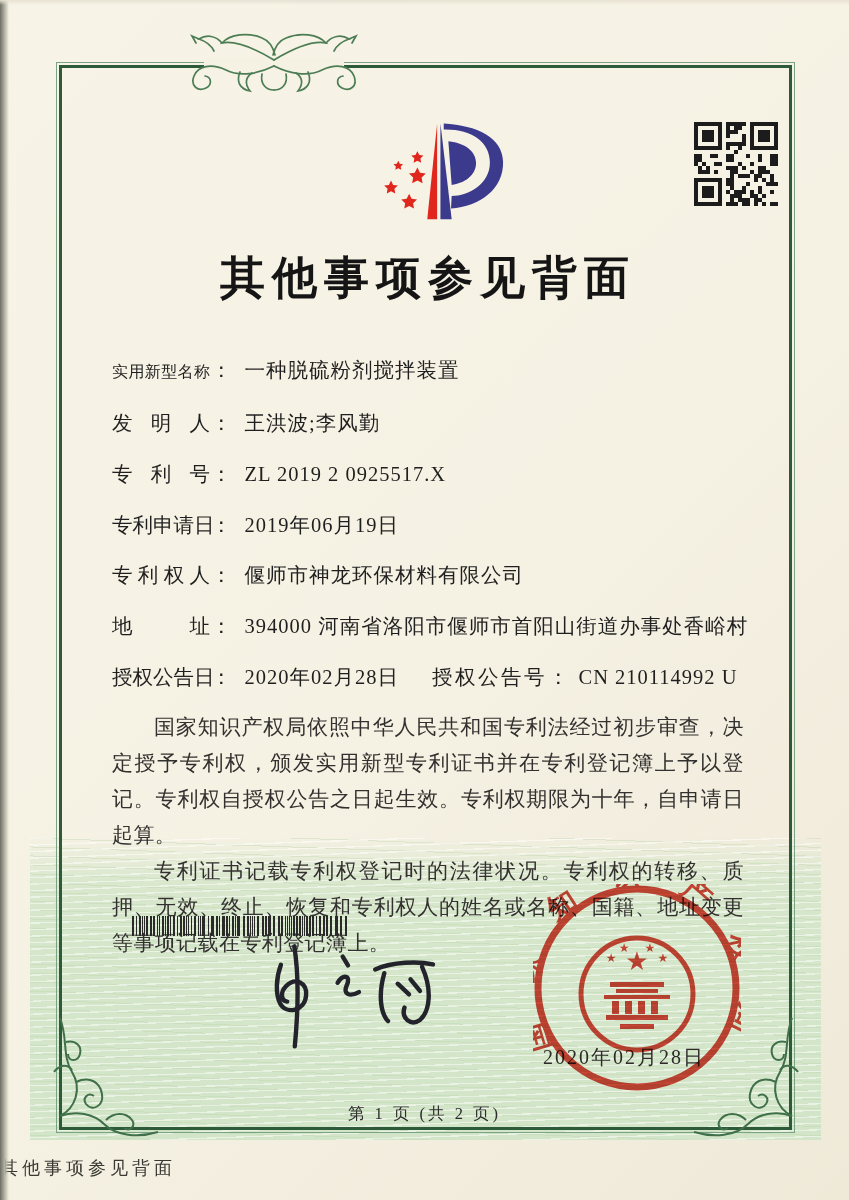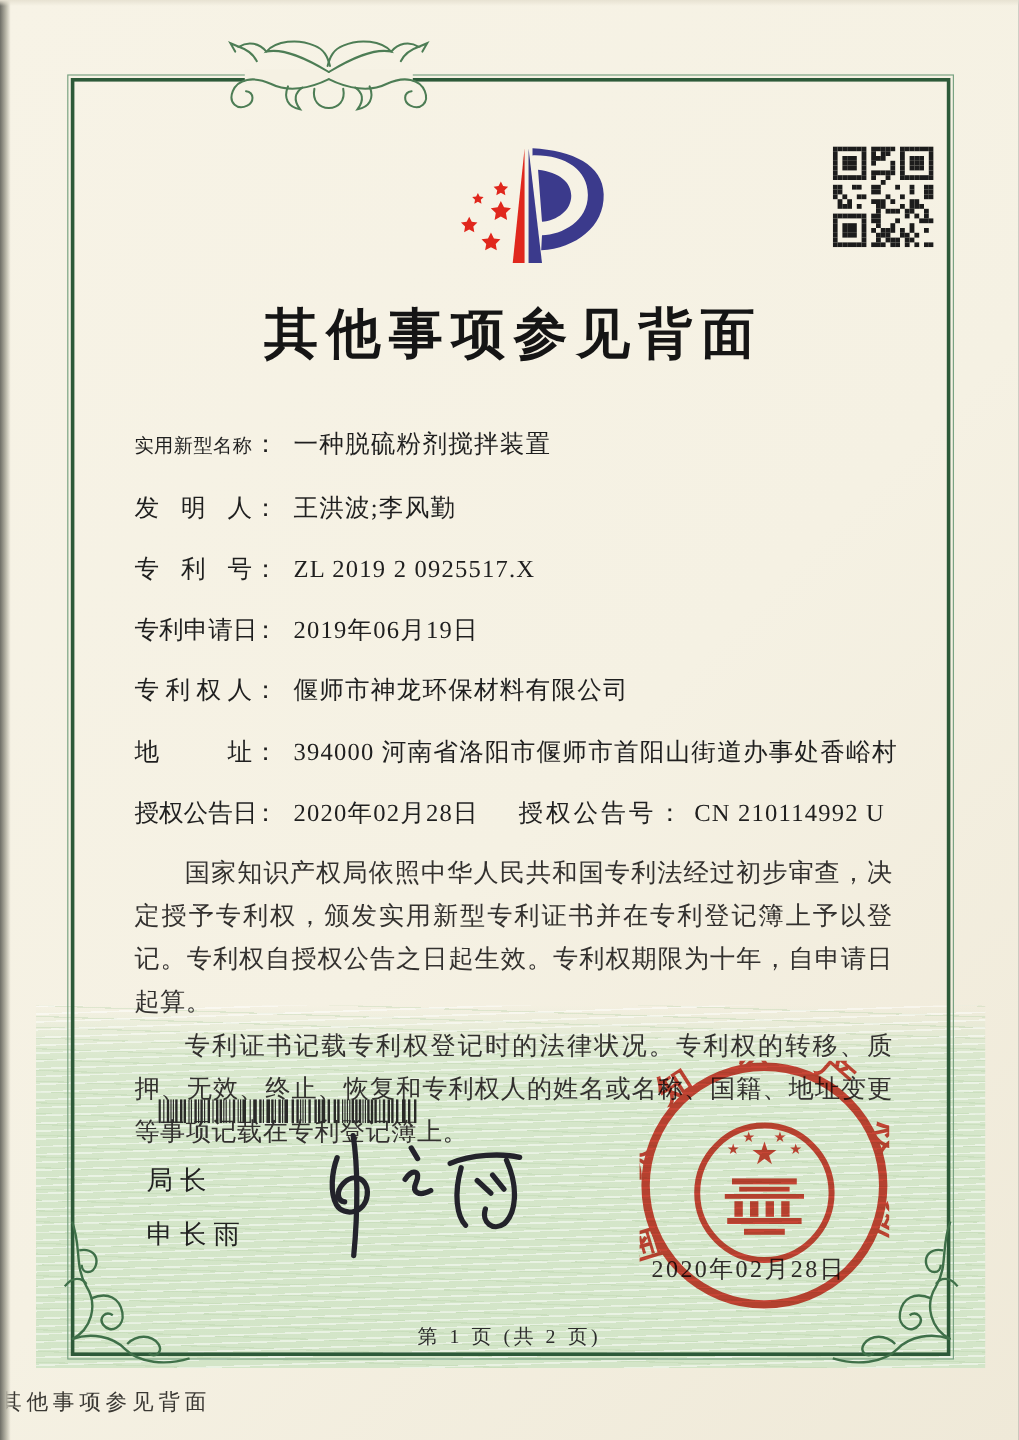--- a/index.html
+++ b/index.html
@@ -457,24 +457,20 @@
         <rect x="187" y="0" width="2" height="20" fill="#2a2a28"></rect>
         <rect x="191" y="0" width="2" height="20" fill="#2a2a28"></rect>
         <rect x="194" y="0" width="2" height="20" fill="#2a2a28"></rect>
         <rect x="198" y="0" width="2" height="20" fill="#2a2a28"></rect>
         <rect x="203" y="0" width="3" height="20" fill="#2a2a28"></rect>
         <rect x="208" y="0" width="2" height="20" fill="#2a2a28"></rect>
         <rect x="213" y="0" width="2" height="20" fill="#2a2a28"></rect>
       </svg>
     </div>
 
-  <div class="officer">
-    <div>局长</div>
-    <div>申长雨</div>
-  </div>
 
   <svg class="signature" viewBox="0 0 218 112">
     <g fill="none" stroke="#23232b" stroke-width="4.4" stroke-linecap="round" stroke-linejoin="round">
       <path d="M30,24 C25,36 23,53 28,63 C34,74 52,71 54,56 C56,43 44,36 34,46 C28,52 29,60 35,61"></path>
       <path d="M44,6 C47,30 46,68 41,106"></path>
       <path d="M86,44 C92,35 100,37 95,47 C91,55 97,59 107,54"></path>
       <path d="M92,18 l5,9"></path>
       <path d="M124,32 C142,25 167,25 182,29"></path>
       <path d="M133,36 C126,58 128,76 135,84"></path>
       <path d="M171,31 C180,53 178,75 167,84 C158,90 148,82 152,71"></path>

